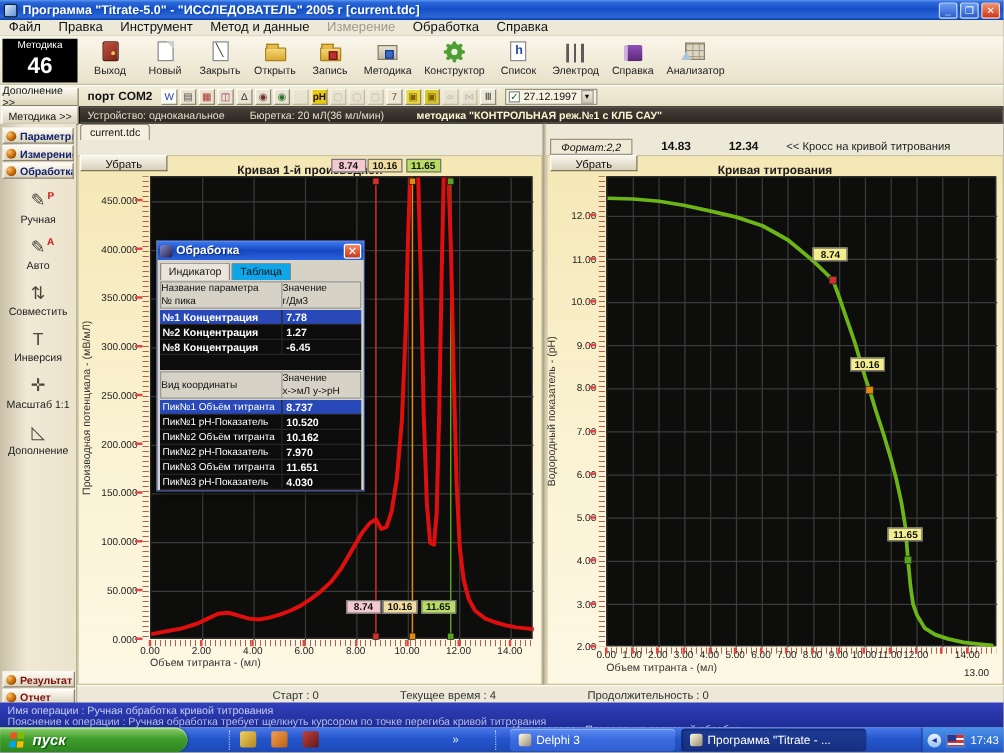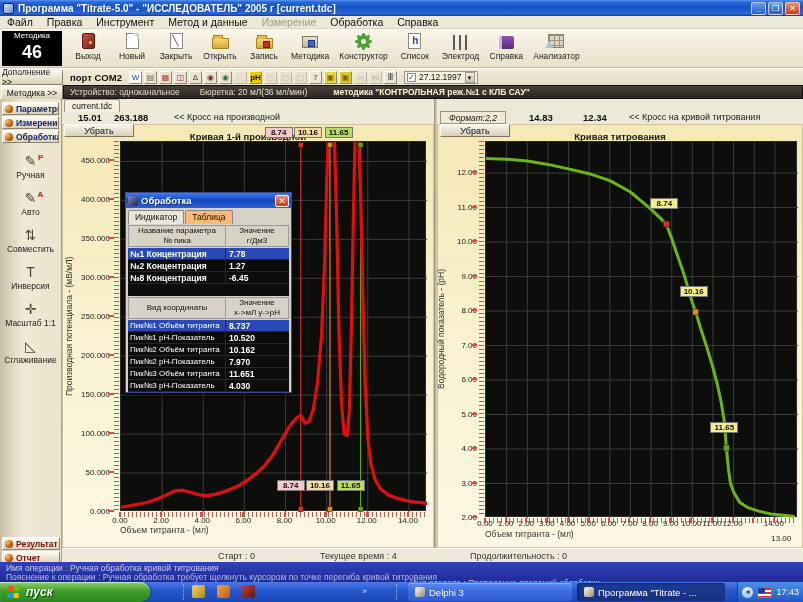--- a/index.html
+++ b/index.html
@@ -115,24 +115,24 @@
 
 
 .dialog{position:absolute;left:125px;top:192px;width:167px;height:201px;background:#d6d2c6;border:1px solid #3a4a8a;
   box-shadow:2px 3px 8px #00000088;z-index:10}
 .dlg-title{height:15px;background:linear-gradient(180deg,#3d7bf0,#1548c0 50%,#2a62dc);display:flex;align-items:center;padding:0 2px;gap:3px}
 .dlg-ico{width:10px;height:10px;background:linear-gradient(135deg,#88c,#224);border-radius:2px}
 .dlg-title-text{flex:1;color:#fff;font-size:9.5px;font-weight:bold;text-shadow:1px 1px #00000066}
 .dlg-close{width:14px;height:12px;background:linear-gradient(#f08868,#cc3818);border:1px solid #fff;border-radius:2px;
   color:#fff;font-size:9px;line-height:10px;text-align:center;font-weight:bold}
 .dlg-tabs{height:16px;display:flex;gap:1px;padding:2px 2px 0}
-.dlg-tab{font-size:8.5px;padding:0 6px;line-height:13px;background:#fdba74;border:1px solid #888;border-bottom:none;border-radius:2px 2px 0 0}
+.dlg-tab{font-size:8.5px;padding:0 6px;line-height:13px;background:#0ea5e9;border:1px solid #888;border-bottom:none;border-radius:2px 2px 0 0}
 .dlg-tab.active{background:#e9e5da}
 .dlg-thead{display:flex;background:#d6d2c6;border:1px solid #999;margin:1px 2px}
-.dlg-thead .th{font-size:8px;text-align:center;padding:0;line-height:10px}
+.dlg-thead .th{font-size:8px;padding:0;line-height:10px}
 .dlg-thead .c1{width:97px;border-right:1px solid #999}
 .dlg-thead .c2{flex:1}
 .dlg-row{display:flex;height:12px;line-height:12px;background:#0c0c0c;margin:0 2px;border-bottom:1px solid #262626}
 .dlg-row .rn{width:97px;color:#fff;font-size:8.5px;font-weight:bold;padding-left:2px;white-space:nowrap;overflow:hidden}
 .dlg-row .rv{flex:1;color:#fff;font-size:8.5px;font-weight:bold;padding-left:3px;border-left:1px solid #262626}
 .dlg-row.sel{background:#2a49b8}
 .t2row .rn{font-weight:normal;font-size:8px}
 .empty-row{height:12px;background:#0c0c0c;margin:0 2px}
 
 
@@ -318,40 +318,35 @@
           <span class="dot"></span>
           <span>Обработка</span>
         </div>
       </div>
     <div id="sidebar-tools">
         <div class="tool"><div class="tool-glyph">✎<span class="tool-sup" style="color: rgb(208, 24, 24);">Р</span></div><div class="tool-label">Ручная</div></div>
         <div class="tool"><div class="tool-glyph">✎<span class="tool-sup" style="color: rgb(208, 24, 24);">А</span></div><div class="tool-label">Авто</div></div>
         <div class="tool"><div class="tool-glyph">⇅</div><div class="tool-label">Совместить</div></div>
         <div class="tool"><div class="tool-glyph">Т</div><div class="tool-label">Инверсия</div></div>
         <div class="tool"><div class="tool-glyph">✛</div><div class="tool-label">Масштаб 1:1</div></div>
-        <div class="tool"><div class="tool-glyph">◺</div><div class="tool-label">Сглаживание</div></div>
+        <div class="tool"><div class="tool-glyph">◺</div><div class="tool-label">Дополнение</div></div>
       </div>
   </div>
   <div class="sb-bottom" id="sidebar-bottom">
       <div class="side-btn maroon">
         <span class="dot"></span>
         <span>Результат</span>
       </div>
       <div class="side-btn maroon">
         <span class="dot"></span>
         <span>Отчет</span>
       </div>
     </div>
 
   <div class="tab">current.tdc</div>
-  <div class="lp-header">
-    <span class="hdr-num" style="left:16px">15.01</span>
-    <span class="hdr-num" style="left:52px">263.188</span>
-    <span class="hdr-cross" style="left:112px">&lt;&lt;  Кросс на производной</span>
-  </div>
   <div class="chart-area" style="left:62px;top:124px;width:372px;height:424px">
     <div class="chart-title">Кривая 1-й производной</div>
   </div>
   <div class="remove-btn" style="left:64px;top:124px">Убрать</div>
 
   <div class="splitter"></div>
   <div class="rp-header">
     <span class="format-box">Формат:2,2</span>
     <span class="hdr-num" style="left:92px">14.83</span>
     <span class="hdr-num" style="left:146px">12.34</span>
@@ -619,21 +614,21 @@
     </div>
     <span class="tb-sep" style="left:183px"></span>
     <span class="ql">
       <span class="ql-ic" style="background:linear-gradient(135deg,#f2d060,#b08820)"></span>
       <span class="ql-ic" style="background:linear-gradient(135deg,#f0a050,#c06010)"></span>
       <span class="ql-ic" style="background:linear-gradient(135deg,#c04040,#601818)"></span>
     </span>
     <span class="ql-more">»</span>
     <span class="tb-sep" style="left:396px"></span>
     <div class="tasks" id="tasks">
-        <div class="task-btn" style="width: 164px;">
+        <div class="task-btn" style="width: 132px;">
           <span class="task-ic"></span>
           <span>Delphi 3</span>
         </div>
         <div class="task-btn active" style="width: 148px;">
           <span class="task-ic"></span>
           <span>Программа "Titrate - ...</span>
         </div>
       </div>
     <div class="tray">
       <span class="tray-chev">◂</span>

